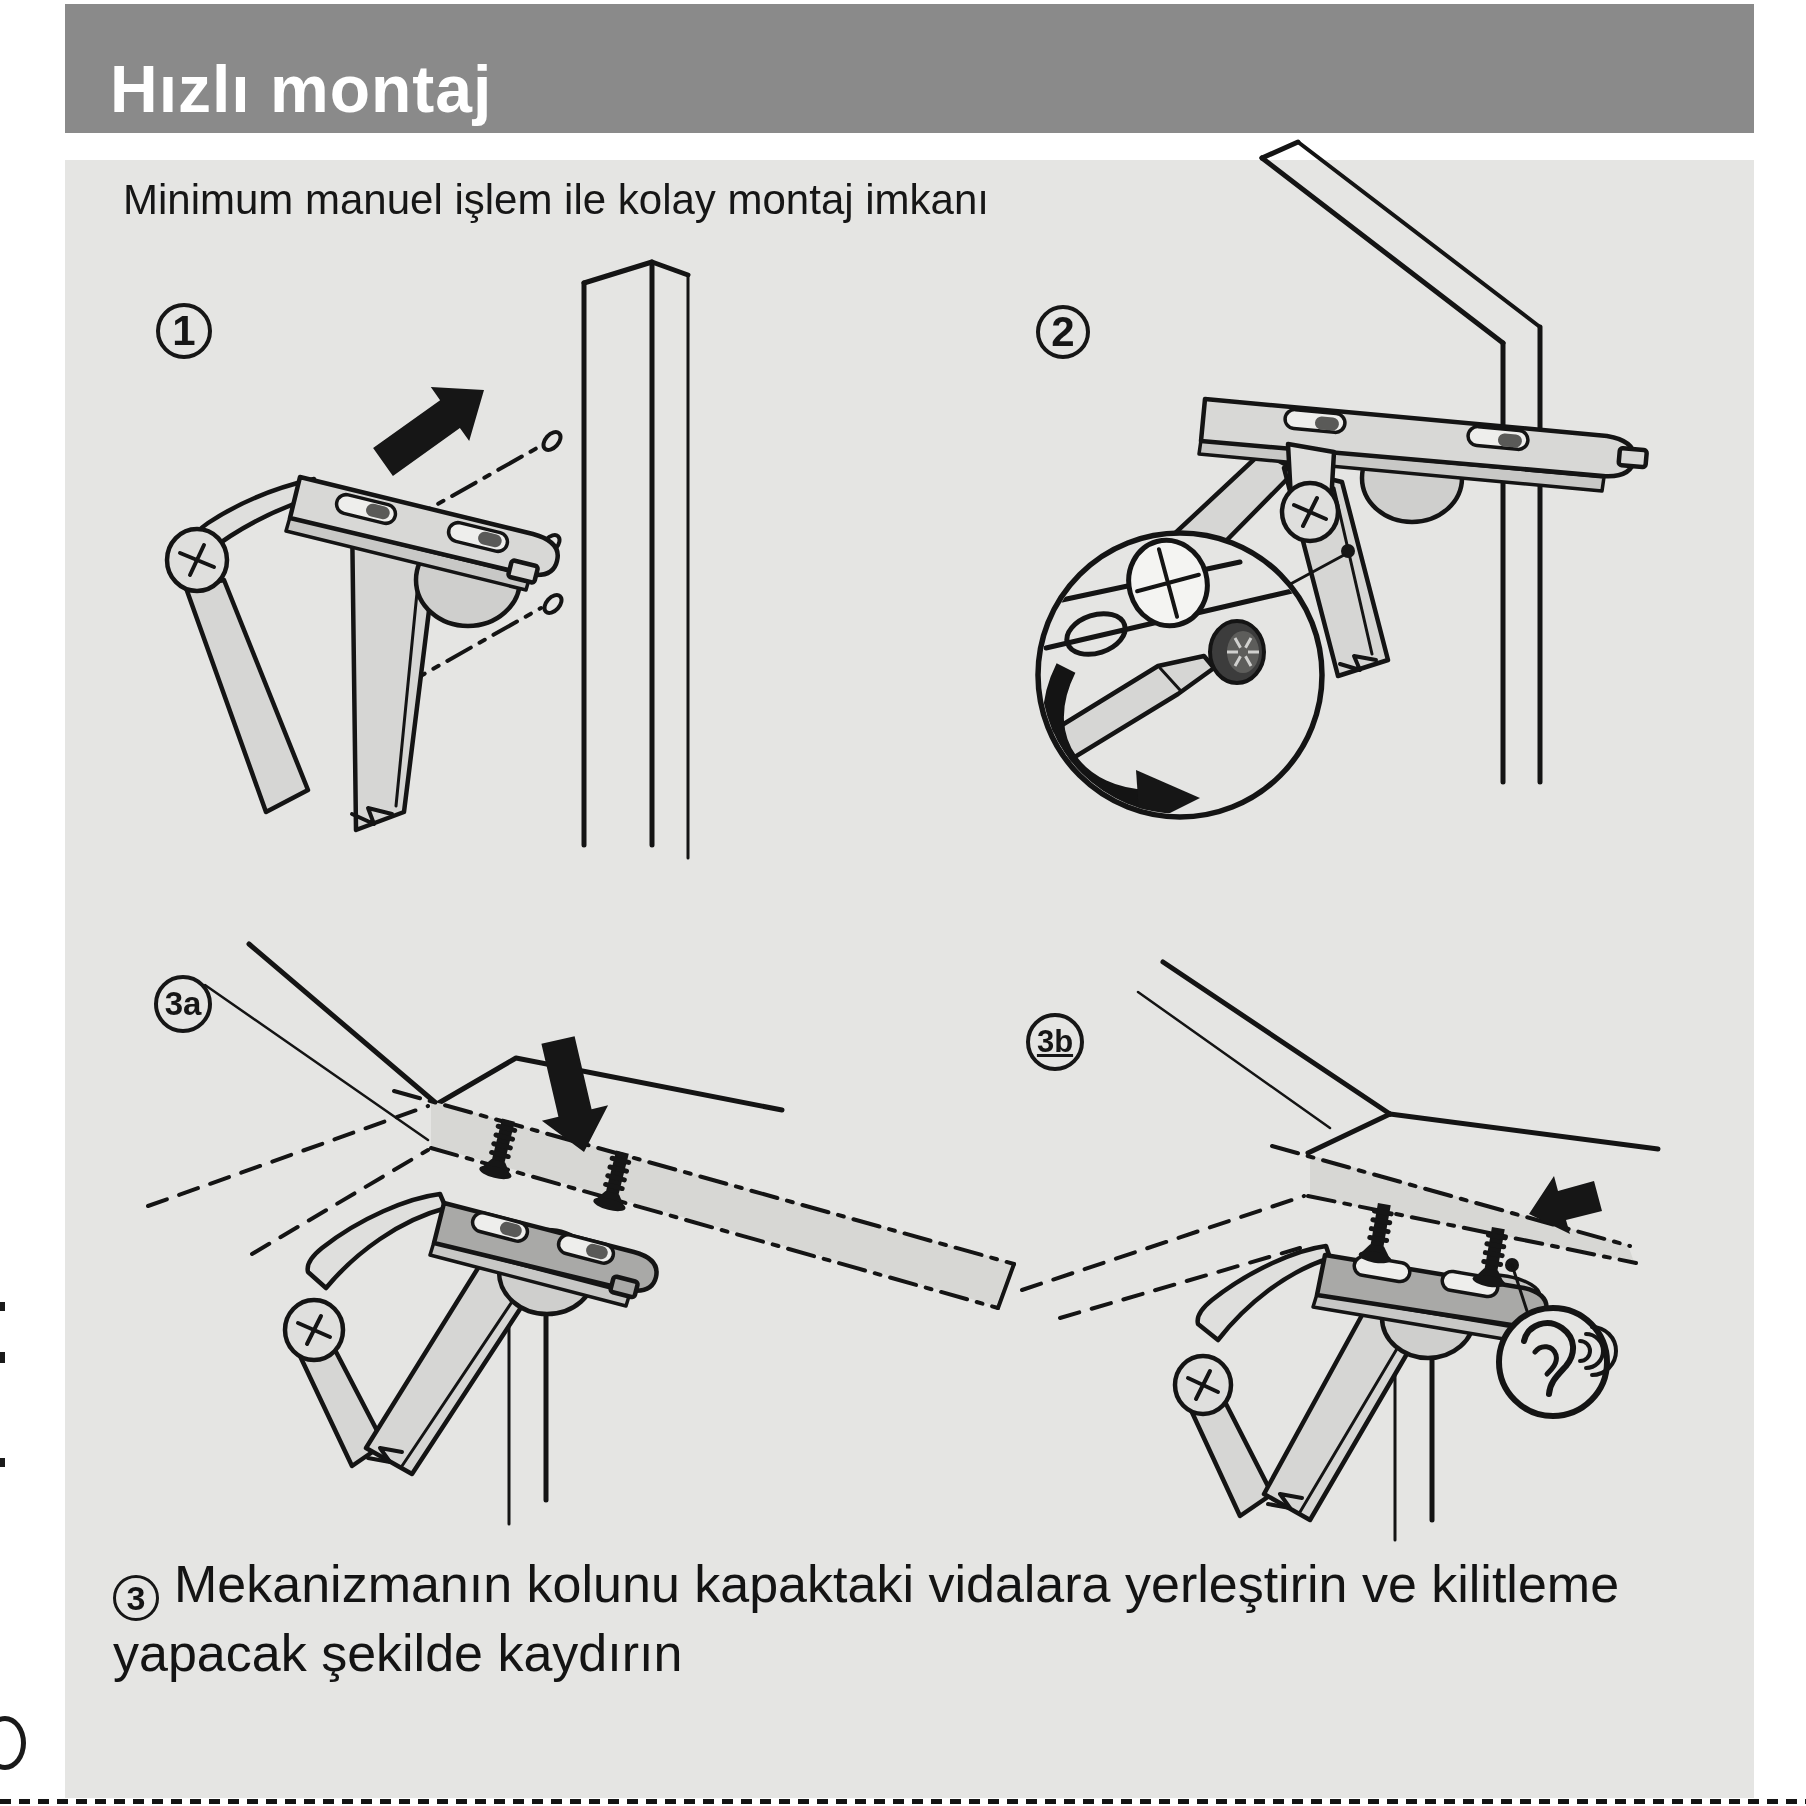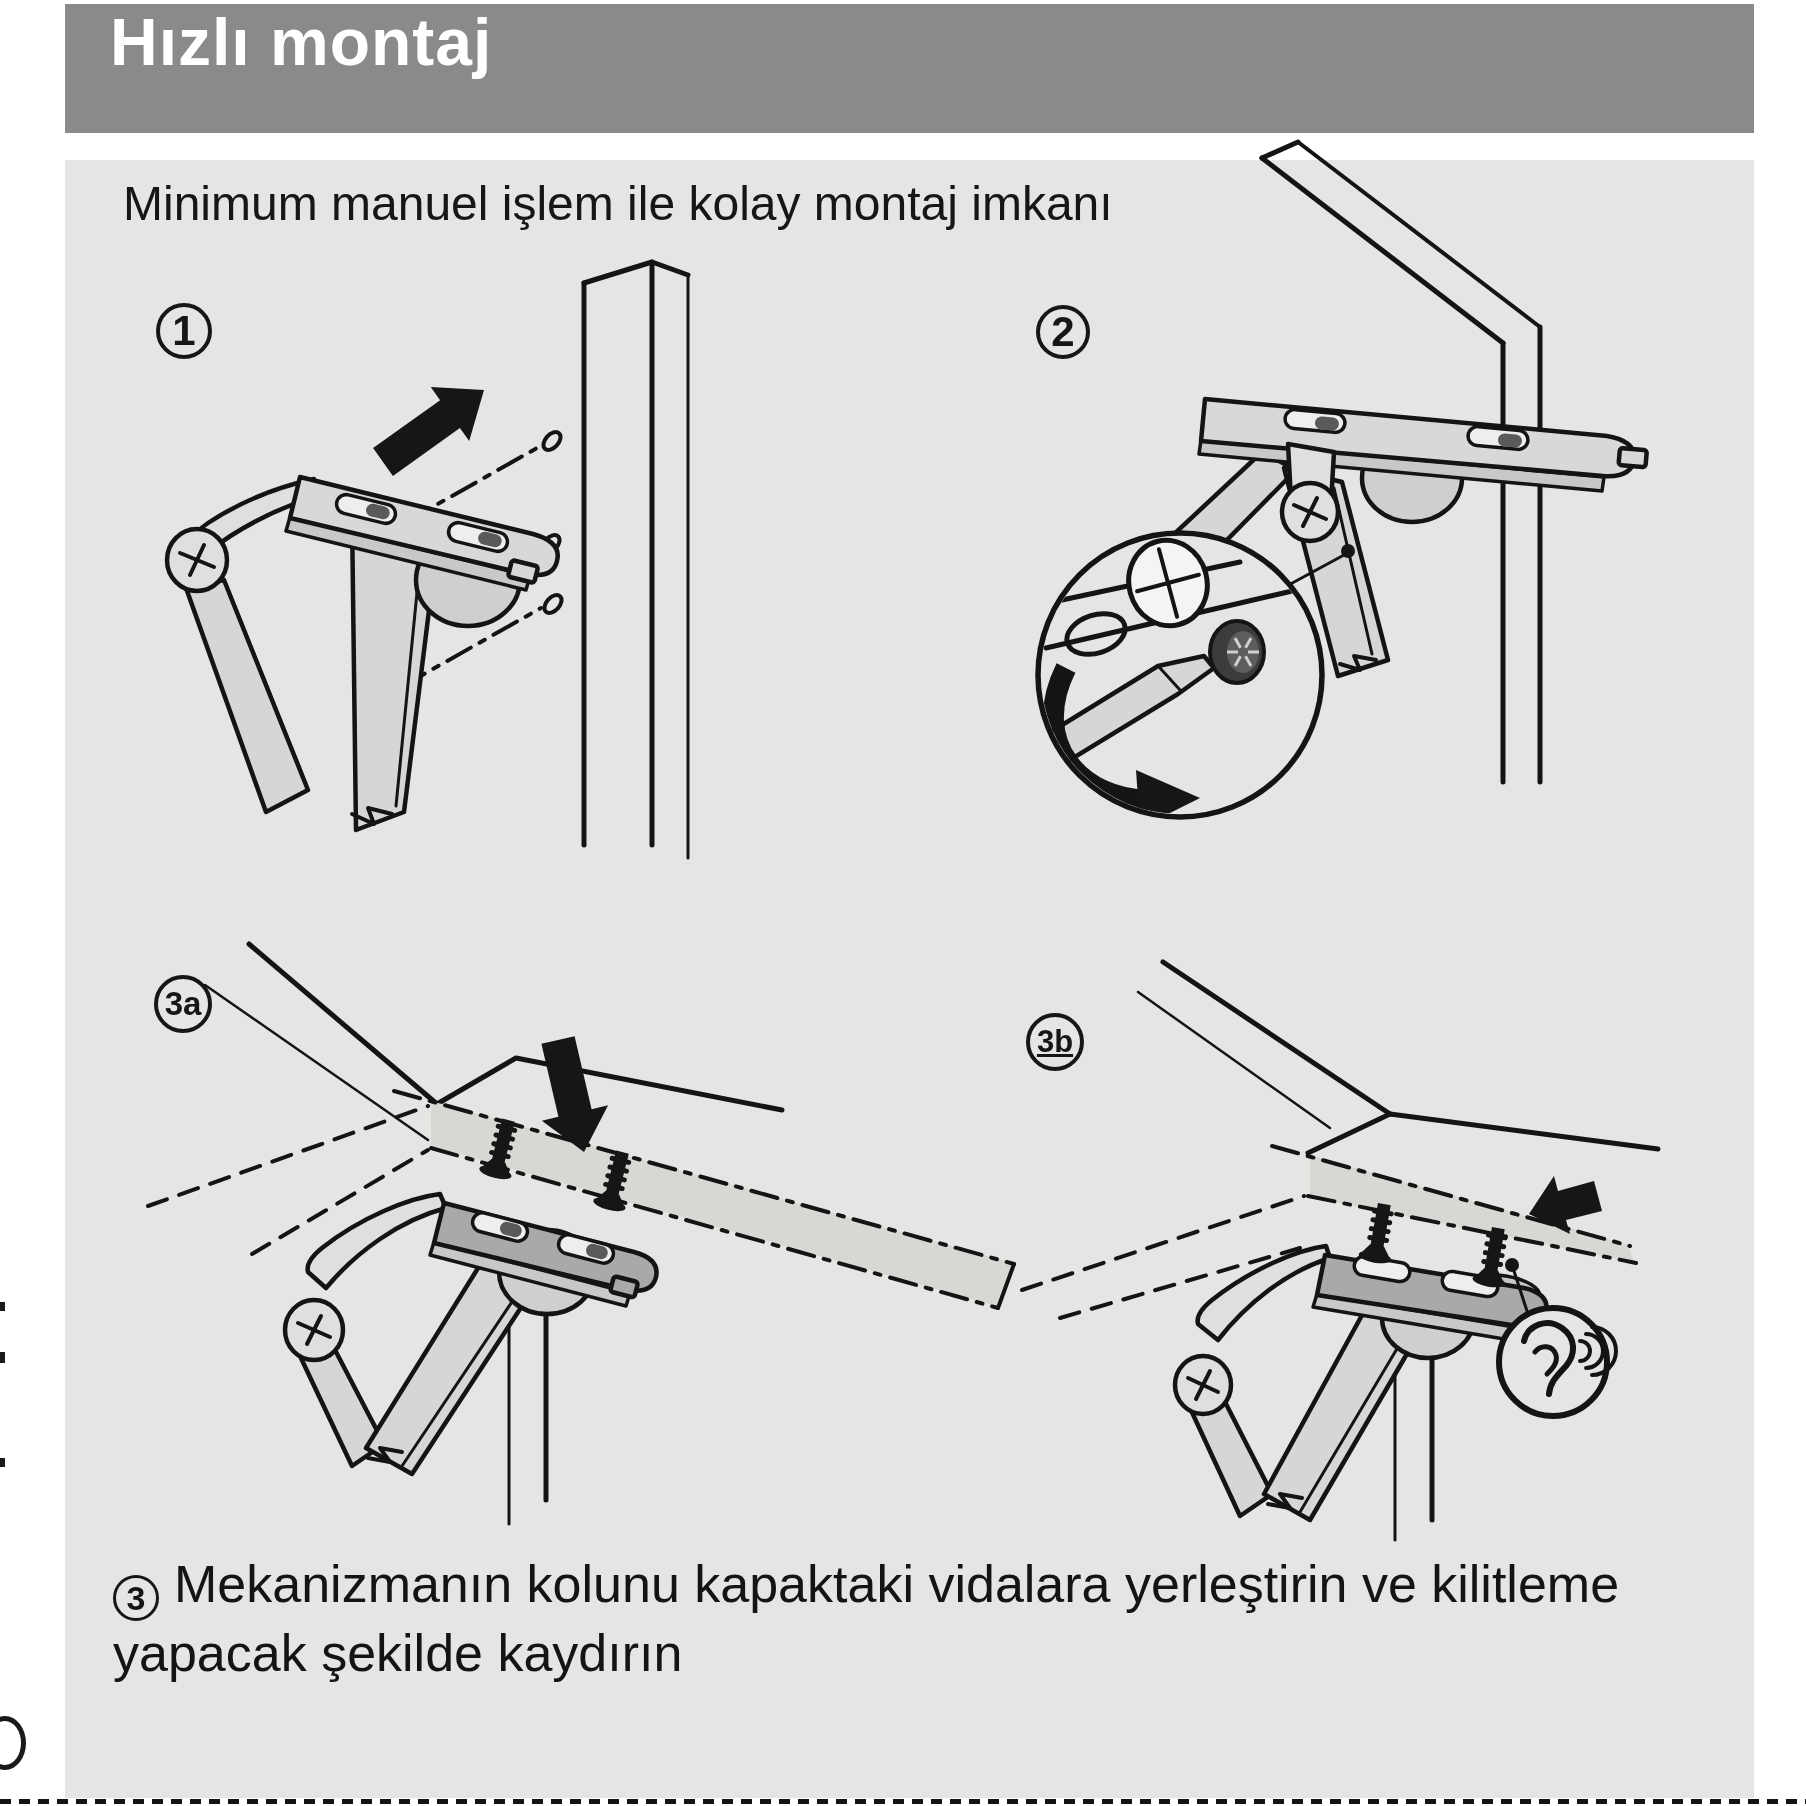--- a/index.html
+++ b/index.html
@@ -2,27 +2,27 @@
 <html><head>
 <meta charset="utf-8">
 <style>
   html,body{margin:0;padding:0;background:#fff;}
   body{width:1806px;height:1806px;position:relative;overflow:hidden;
        font-family:"Liberation Sans","DejaVu Sans",sans-serif;color:#141414;}
   .abs{position:absolute;}
 
   
   .titlebar{left:65px;top:4px;width:1689px;height:129px;background:#8a8a8a;
-            display:flex;align-items:flex-start;}
+            display:flex;align-items:flex-end;}
   .titlebar h1{margin:0 0 6px 45px;font-size:66px;font-weight:bold;color:#ffffff;letter-spacing:1px;}
 
   
   .content{left:65px;top:160px;width:1689px;height:1638px;background:#e5e5e3;}
 
-  .intro{left:123px;top:176px;font-size:48px;color:#161616;}
+  .intro{left:123px;top:176px;font-size:42px;color:#161616;}
 
   
   .bubble{border:4px solid #161616;border-radius:50%;background:transparent;
           display:flex;align-items:center;justify-content:center;
           font-weight:bold;color:#161616;box-sizing:border-box;}
   .b1{left:156px;top:303px;width:56px;height:56px;font-size:42px;}
   .b2{left:1036px;top:305px;width:54px;height:54px;font-size:42px;}
   .b3a{left:154px;top:975px;width:58px;height:58px;font-size:33px;}
   .b3b{left:1026px;top:1013px;width:58px;height:58px;font-size:31px;text-decoration:underline;}
 

